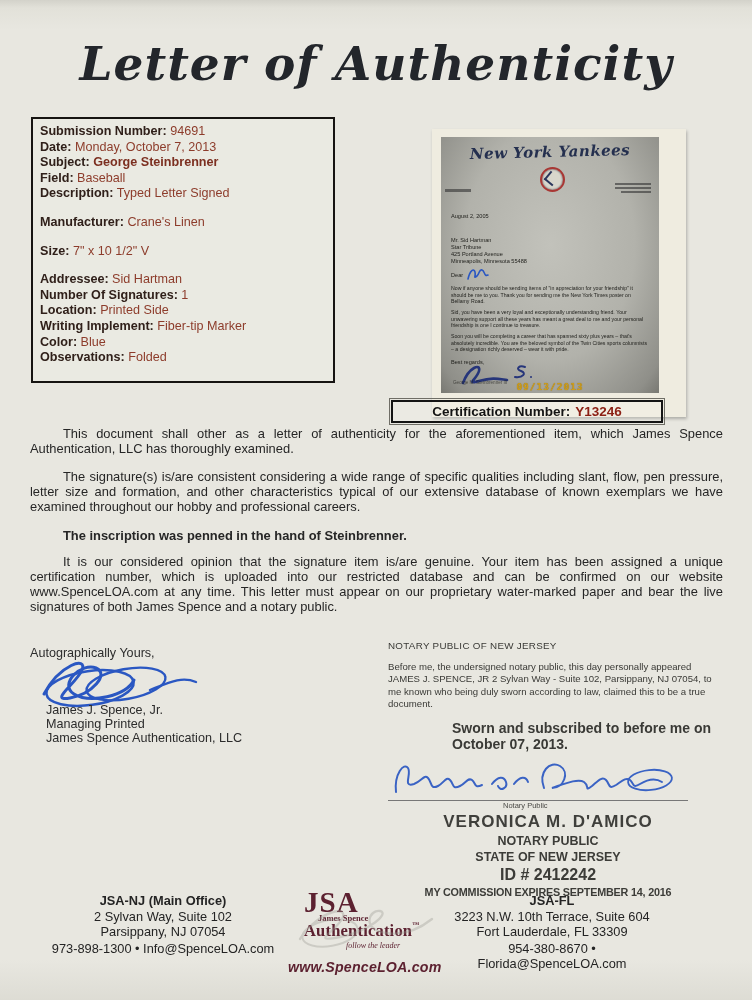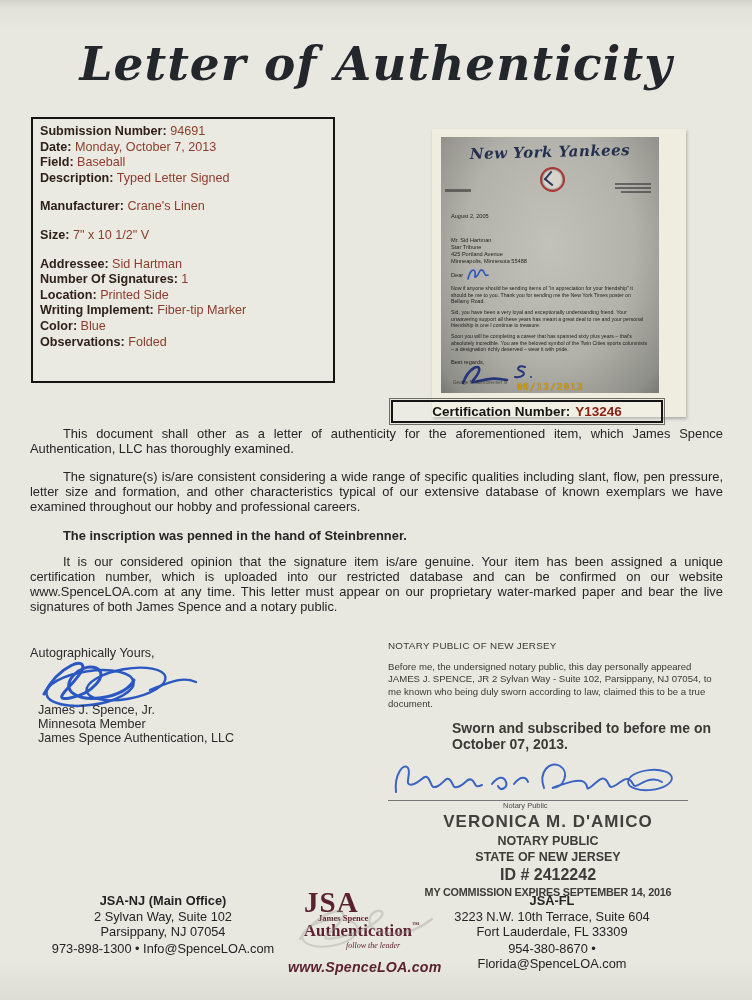--- a/index.html
+++ b/index.html
@@ -49,21 +49,21 @@
   .certval{color:#8c2015;}
   
   .bodycopy{position:absolute;left:30px;top:427px;width:693px;font-size:12.9px;
          line-height:14.9px;text-align:justify;color:#262626;}
   .bodycopy p{margin:0 0 13px 0;text-indent:33px;}
   .bodycopy p.boldp{font-weight:bold;margin-bottom:12px;}
   
   .signer{position:absolute;left:30px;top:646px;width:300px;font-size:12.6px;color:#2c2c2c;}
   .signer .salut{margin-bottom:0;}
   .spence-sig{position:absolute;left:0px;top:8px;}
-  .signer-lines{position:absolute;top:57px;left:8px;line-height:14.2px;}
+  .signer-lines{position:absolute;top:57px;left:16px;line-height:14.2px;}
   
   .notary{position:absolute;left:388px;top:640px;width:344px;color:#32322e;}
   .not-head{font-size:9.8px;letter-spacing:.3px;color:#3a3a36;}
   .not-aff{font-size:9.6px;line-height:12.4px;margin-top:10px;width:330px;color:#3a3a36;}
   .not-sworn{font-size:14px;margin-top:9px;margin-left:64px;color:#3a3a36;font-weight:bold;}
   .not-sigwrap{position:relative;margin-top:2px;width:300px;height:46px;
          border-bottom:1px solid #777;}
   .not-siglabel{font-size:7.5px;color:#4a4a46;margin-left:115px;}
   .not-stamp{text-align:center;width:320px;margin-top:2px;color:#3c3c38;}
   .not-name{font-size:17px;font-weight:bold;letter-spacing:1px;color:#3f3f3b;}
@@ -94,20 +94,21 @@
 </head>
 <body>
 
 <div class="page">
 
   <div class="title">Letter of Authenticity</div>
 
   <div class="details">
     <div class="drow"><span class="dlabel">Submission Number:</span> <span class="dval">94691</span></div>
     <div class="drow"><span class="dlabel">Date:</span> <span class="dval">Monday, October 7, 2013</span></div>
+    <div class="drow"><span class="dlabel">Subject:</span> <span class="dval boldval">George Steinbrenner</span></div>
     <div class="drow"><span class="dlabel">Field:</span> <span class="dval">Baseball</span></div>
     <div class="drow"><span class="dlabel">Description:</span> <span class="dval">Typed Letter Signed</span></div>
     <div class="drow gap"><span class="dlabel">Manufacturer:</span> <span class="dval">Crane's Linen</span></div>
     <div class="drow gap"><span class="dlabel">Size:</span> <span class="dval">7" x 10 1/2" V</span></div>
     <div class="drow gap"><span class="dlabel">Addressee:</span> <span class="dval">Sid Hartman</span></div>
     <div class="drow"><span class="dlabel">Number Of Signatures:</span> <span class="dval">1</span></div>
     <div class="drow"><span class="dlabel">Location:</span> <span class="dval">Printed Side</span></div>
     <div class="drow"><span class="dlabel">Writing Implement:</span> <span class="dval">Fiber-tip Marker</span></div>
     <div class="drow"><span class="dlabel">Color:</span> <span class="dval">Blue</span></div>
     <div class="drow"><span class="dlabel">Observations:</span> <span class="dval">Folded</span></div>
@@ -163,21 +164,21 @@
   <div class="signer">
     <div class="salut">Autographically Yours,</div>
     <svg class="spence-sig" width="180" height="56" viewBox="0 0 180 56">
       <path d="M14,40 C30,10 58,2 52,16 C46,30 18,48 40,44 C62,40 80,20 66,14 C52,8 28,30 44,40 C60,50 96,42 104,26" stroke="#2a57c2" stroke-width="3" fill="none" stroke-linecap="round"></path>
       <ellipse cx="60" cy="34" rx="44" ry="17" stroke="#2a57c2" stroke-width="2.6" fill="none" transform="rotate(-8 60 34)"></ellipse>
       <ellipse cx="96" cy="30" rx="40" ry="15" stroke="#2a57c2" stroke-width="2.4" fill="none" transform="rotate(-10 96 30)"></ellipse>
       <path d="M120,36 C140,28 152,22 166,28" stroke="#2a57c2" stroke-width="2.4" fill="none" stroke-linecap="round"></path>
     </svg>
     <div class="signer-lines">
       <div>James J. Spence, Jr.</div>
-      <div>Minnesota Member</div>
+      <div>Managing Printed</div>
       <div>James Spence Authentication, LLC</div>
     </div>
   </div>
 
   <div class="notary">
     <div class="not-head">NOTARY PUBLIC OF NEW JERSEY</div>
     <div class="not-aff">Before me, the undersigned notary public, this day personally appeared JAMES J. SPENCE, JR 2 Sylvan Way - Suite 102, Parsippany, NJ 07054, to me known who being duly sworn according to law, claimed this to be a true document.</div>
     <div class="not-sworn">Sworn and subscribed to before me on October 07, 2013.</div>
     <div class="not-sigwrap">
       <svg width="300" height="46" viewBox="0 0 300 46">

